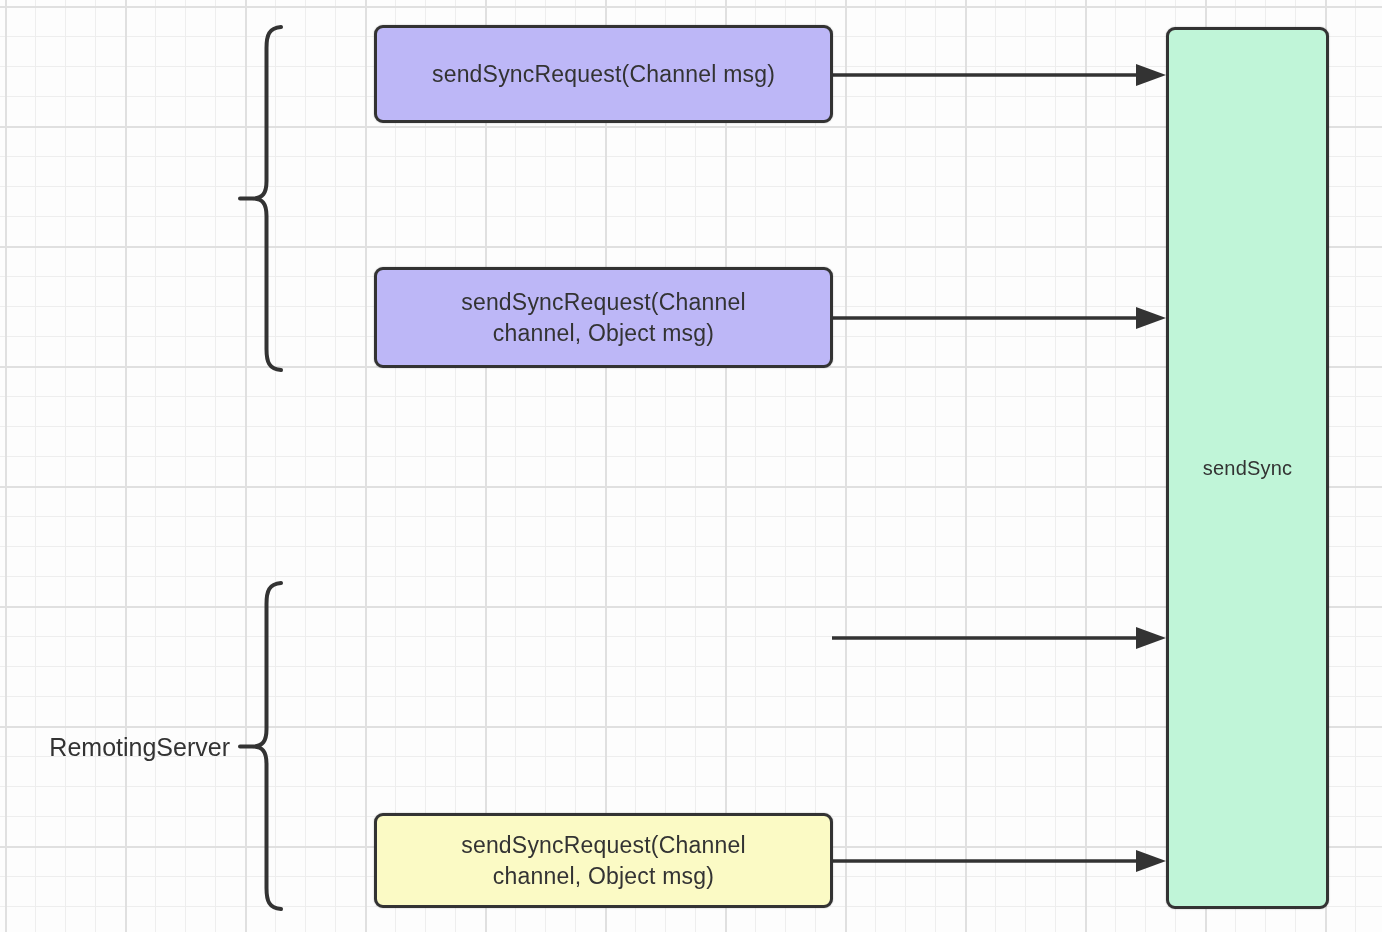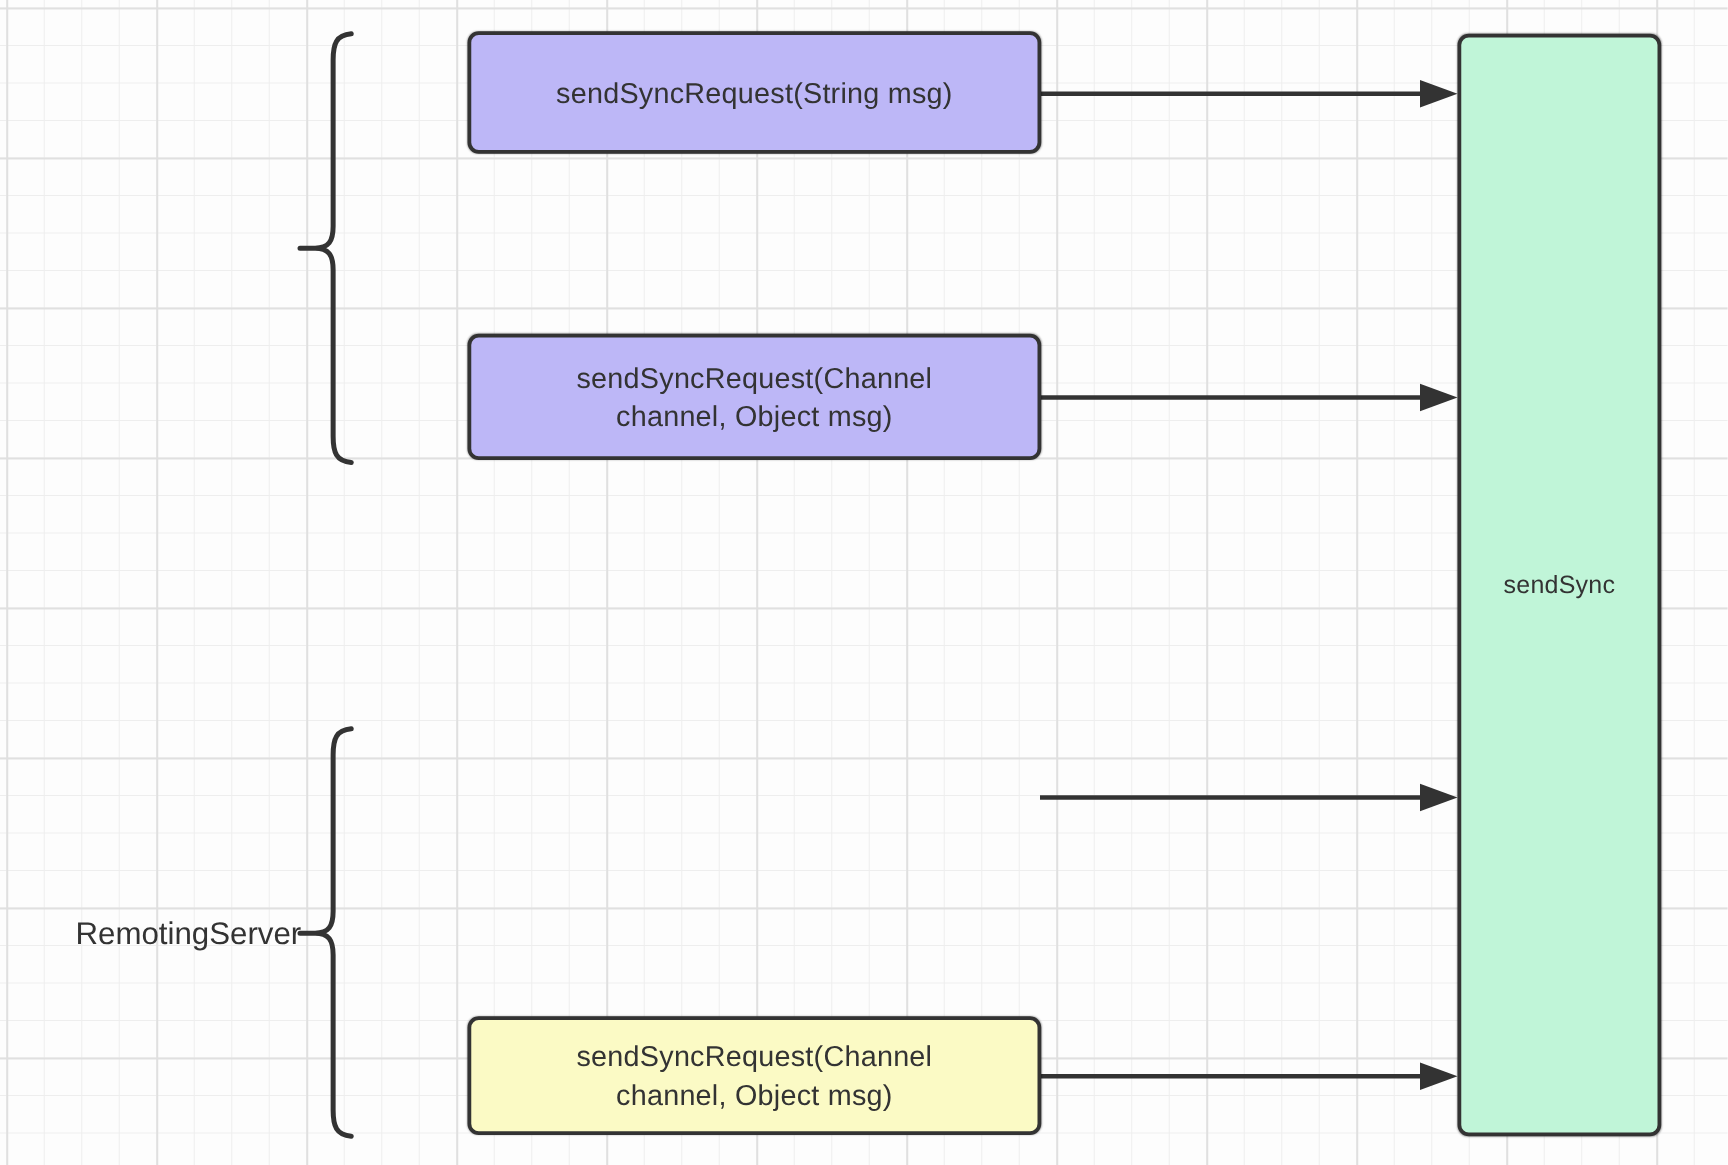--- a/index.html
+++ b/index.html
@@ -69,21 +69,21 @@
   #box-target   { left: 1166px; top: 27px; width: 163px; height: 882px; }
   .group-label {
     position: absolute;
     left: 0;
     width: 230px;
     text-align: right;
     font-size: 25px;
     line-height: 30px;
   }
   #label-client { top: 184px; }
-  #label-server { top: 732px; margin-left: 11px; }
+  #label-server { top: 732px; }
 </style>
 </head>
 <body>
 
 <div class="canvas">
 
   <svg class="overlay" viewBox="0 0 1382 932" xmlns="http://www.w3.org/2000/svg">
 
     <path class="brace" d="M 281 27 C 269 28 266.5 35 266.5 48 L 266.5 181 C 266.5 193 263 198.5 252 198.5 L 240 198.5 L 252 198.5 C 263 198.5 266.5 204 266.5 216 L 266.5 349 C 266.5 362 269 369 281 370"></path>
 
@@ -106,21 +106,21 @@
 
     <g>
       <line class="arrow-line" x1="832" y1="861" x2="1140" y2="861"></line>
       <polygon class="arrow-head" points="1136,850 1166,861 1136,872"></polygon>
     </g>
   </svg>
 
 
   <div class="group-label" id="label-server">RemotingServer</div>
 
-  <div class="node client-node" id="box-client-1">sendSyncRequest(String msg)</div>
+  <div class="node client-node" id="box-client-1">sendSyncRequest(Channel msg)</div>
 
   <div class="node client-node" id="box-client-2">sendSyncRequest(Channel
 channel, Object msg)</div>
 
 
   <div class="node server-node" id="box-server-2">sendSyncRequest(Channel
 channel, Object msg)</div>
 
   <div class="node target-node" id="box-target">sendSync</div>
 

